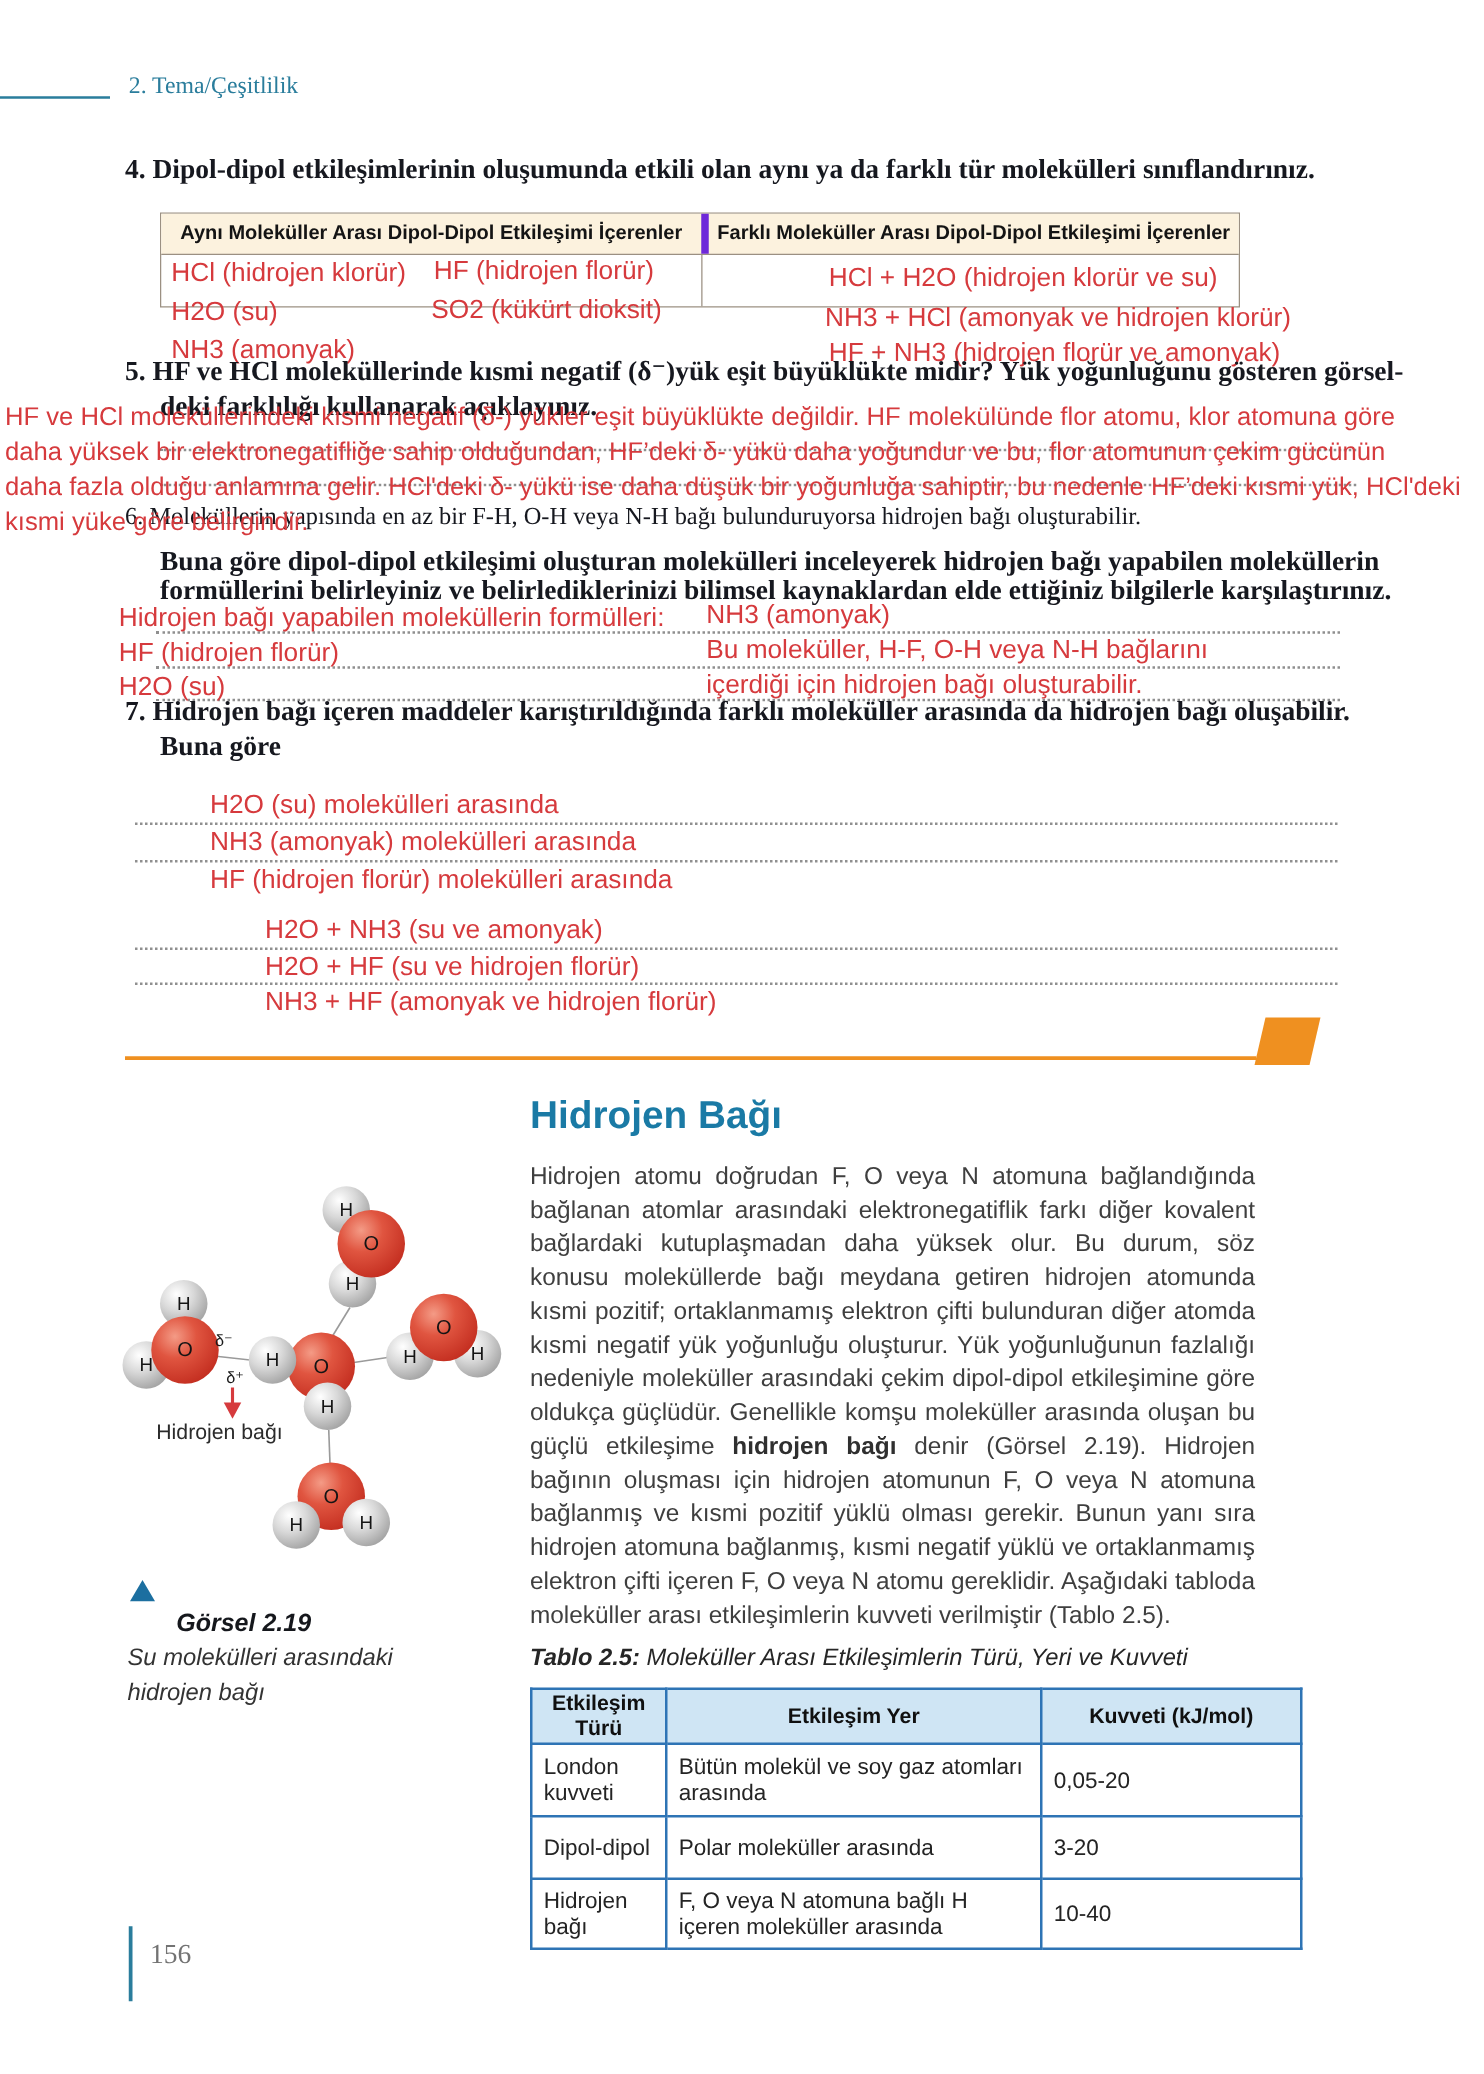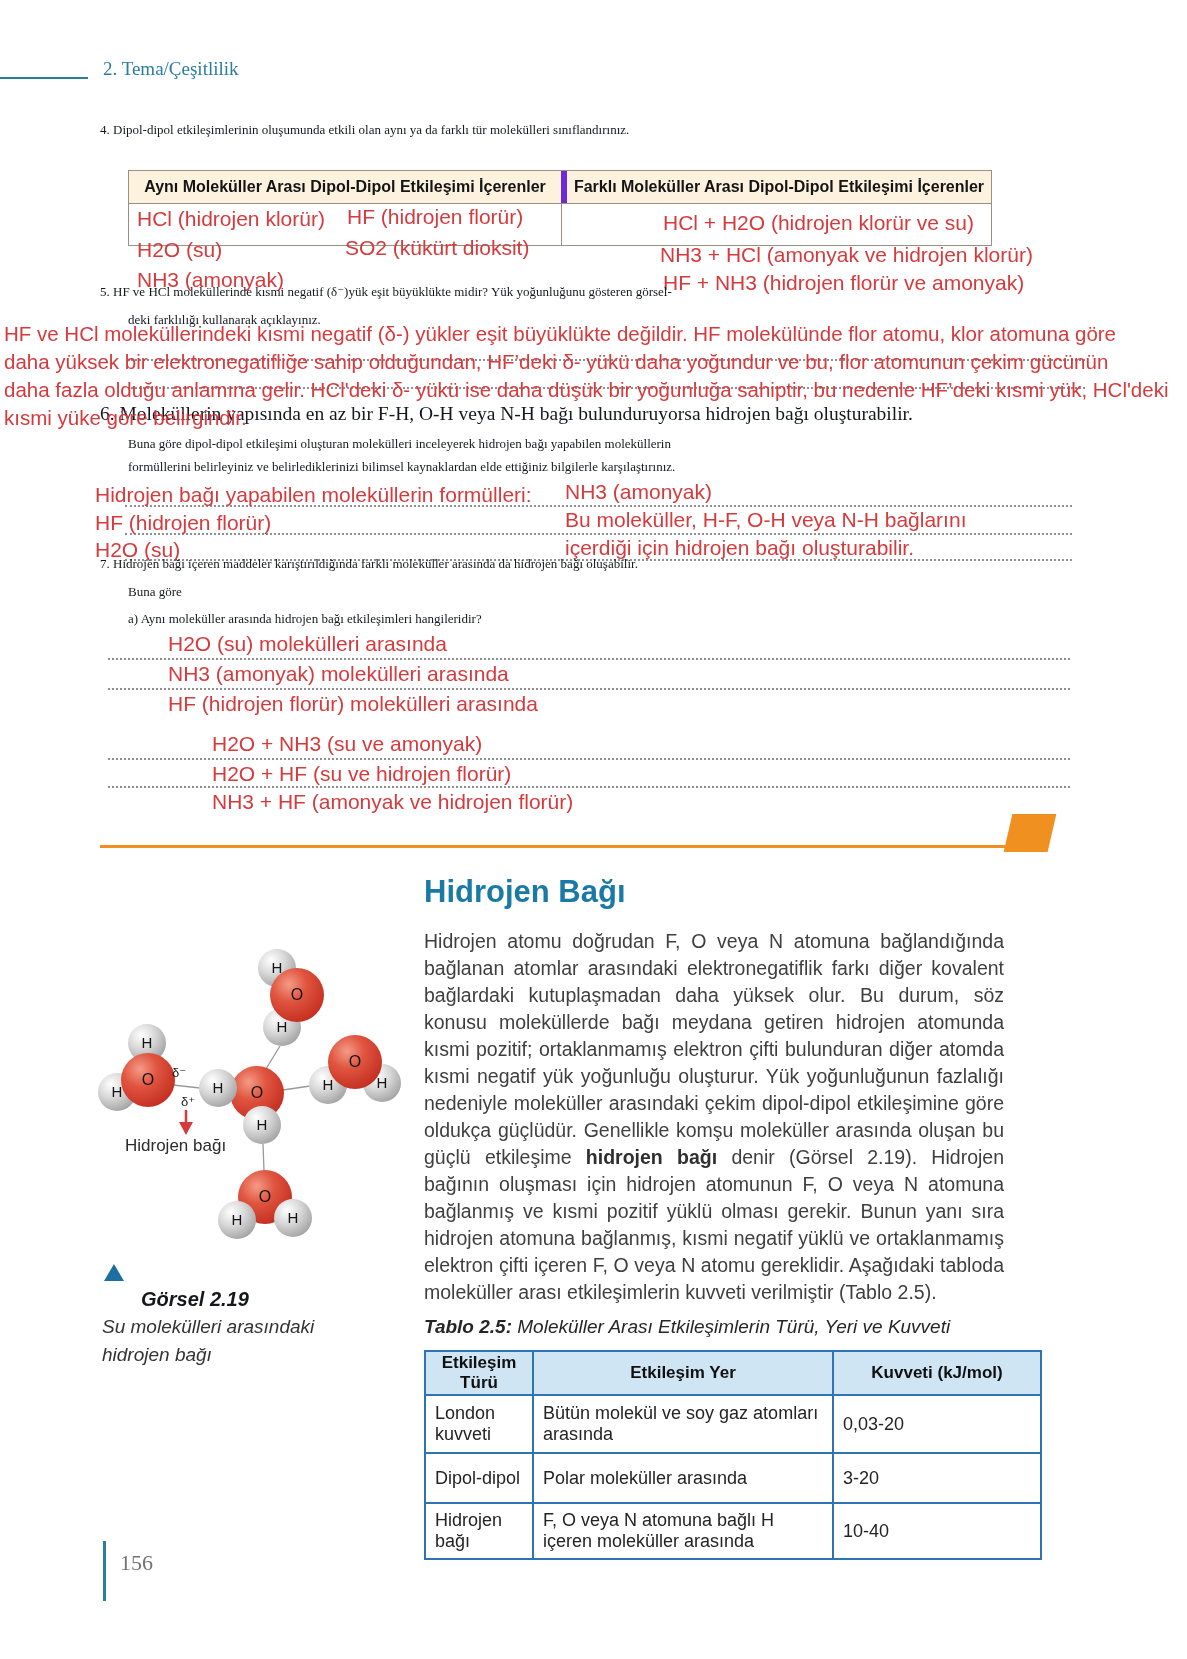--- a/index.html
+++ b/index.html
@@ -1,20 +1,20 @@
 <!DOCTYPE html>
 <html><head>
 <meta charset="utf-8">
 <style>
   html,body{margin:0;padding:0;background:#ffffff;}
   .sheet{position:relative;width:1187px;height:1659px;background:#ffffff;overflow:hidden;
          font-family:"Liberation Sans","DejaVu Sans",sans-serif;padding-left:12px;}
   .abs{position:absolute;}
   .theme{font-family:"Liberation Serif","DejaVu Serif",serif;font-size:19px;color:#2a7d9c;white-space:nowrap;}
-  .qserif{font-family:"Liberation Serif","DejaVu Serif",serif;font-weight:normal;font-size:13px;color:#16181f;white-space:nowrap;}
+  .qserif{font-family:"Liberation Serif","DejaVu Serif",serif;font-weight:bold;font-size:22px;color:#16181f;white-space:nowrap;}
   .qserif-reg{font-family:"Liberation Serif","DejaVu Serif",serif;font-weight:normal;font-size:19.5px;color:#16181f;white-space:nowrap;}
   .red{font-family:"Liberation Sans","DejaVu Sans",sans-serif;color:#d63a3d;font-size:21px;white-space:nowrap;}
   .red-par{font-size:20.5px;}
   .dotted{border-top:2px dotted #8f8f8f;height:0;}
   .q4h{display:flex;height:32px;background:#fcf2de;border-bottom:1px solid #9b9082;}
   .q4hc{display:flex;align-items:center;justify-content:center;font-weight:bold;font-size:16px;color:#141414;white-space:nowrap;}
   .sec-title{font-size:31px;font-weight:bold;color:#1a7aa5;white-space:nowrap;}
   .body-par{width:580px;font-size:19.5px;line-height:27px;color:#3f3f3f;text-align:justify;}
   .body-par b{color:#2f2f2f;}
   .tri{width:0;height:0;border-left:10px solid transparent;border-right:10px solid transparent;border-bottom:17px solid #1c6fa0;}
@@ -81,21 +81,20 @@
   <div class="abs dotted" style="left:125px;top:559px;width:947px"></div>
   <div class="abs red" style="left:95px;top:483px">Hidrojen bağı yapabilen moleküllerin formülleri:</div>
   <div class="abs red" style="left:95px;top:511px">HF (hidrojen florür)</div>
   <div class="abs red" style="left:95px;top:538px">H2O (su)</div>
   <div class="abs red" style="left:565px;top:480px">NH3 (amonyak)</div>
   <div class="abs red" style="left:565px;top:508px">Bu moleküller, H-F, O-H veya N-H bağlarını</div>
   <div class="abs red" style="left:565px;top:536px">içerdiği için hidrojen bağı oluşturabilir.</div>
 
   <div class="abs qserif" style="left:100px;top:556px">7. Hidrojen bağı içeren maddeler karıştırıldığında farklı moleküller arasında da hidrojen bağı oluşabilir.</div>
   <div class="abs qserif" style="left:128px;top:584px">Buna göre</div>
-  <div class="abs qserif" style="left:128px;top:611px">a) Aynı moleküller arasında hidrojen bağı etkileşimleri hangileridir?</div>
 
   <div class="abs red" style="left:168px;top:632px">H2O (su) molekülleri arasında</div>
   <div class="abs dotted" style="left:108px;top:658px;width:962px"></div>
   <div class="abs red" style="left:168px;top:662px">NH3 (amonyak) molekülleri arasında</div>
   <div class="abs dotted" style="left:108px;top:688px;width:962px"></div>
   <div class="abs red" style="left:168px;top:692px">HF (hidrojen florür) molekülleri arasında</div>
 
   <div class="abs red" style="left:212px;top:732px">H2O + NH3 (su ve amonyak)</div>
   <div class="abs dotted" style="left:108px;top:758px;width:962px"></div>
   <div class="abs red" style="left:212px;top:762px">H2O + HF (su ve hidrojen florür)</div>
@@ -198,21 +197,21 @@
       </colgroup>
     <tbody>
         <tr>
       <th>Etkileşim Türü</th>
       <th>Etkileşim Yer</th>
       <th>Kuvveti (kJ/mol)</th>
     </tr>
     <tr style="height:58px">
       <td>London kuvveti</td>
       <td>Bütün molekül ve soy gaz atomları arasında</td>
-      <td>0,03-20</td>
+      <td>0,05-20</td>
     </tr>
     <tr style="height:50px">
       <td>Dipol-dipol</td>
       <td>Polar moleküller arasında</td>
       <td>3-20</td>
     </tr>
     <tr style="height:56px">
       <td>Hidrojen bağı</td>
       <td>F, O veya N atomuna bağlı H içeren moleküller arasında</td>
       <td>10-40</td>

